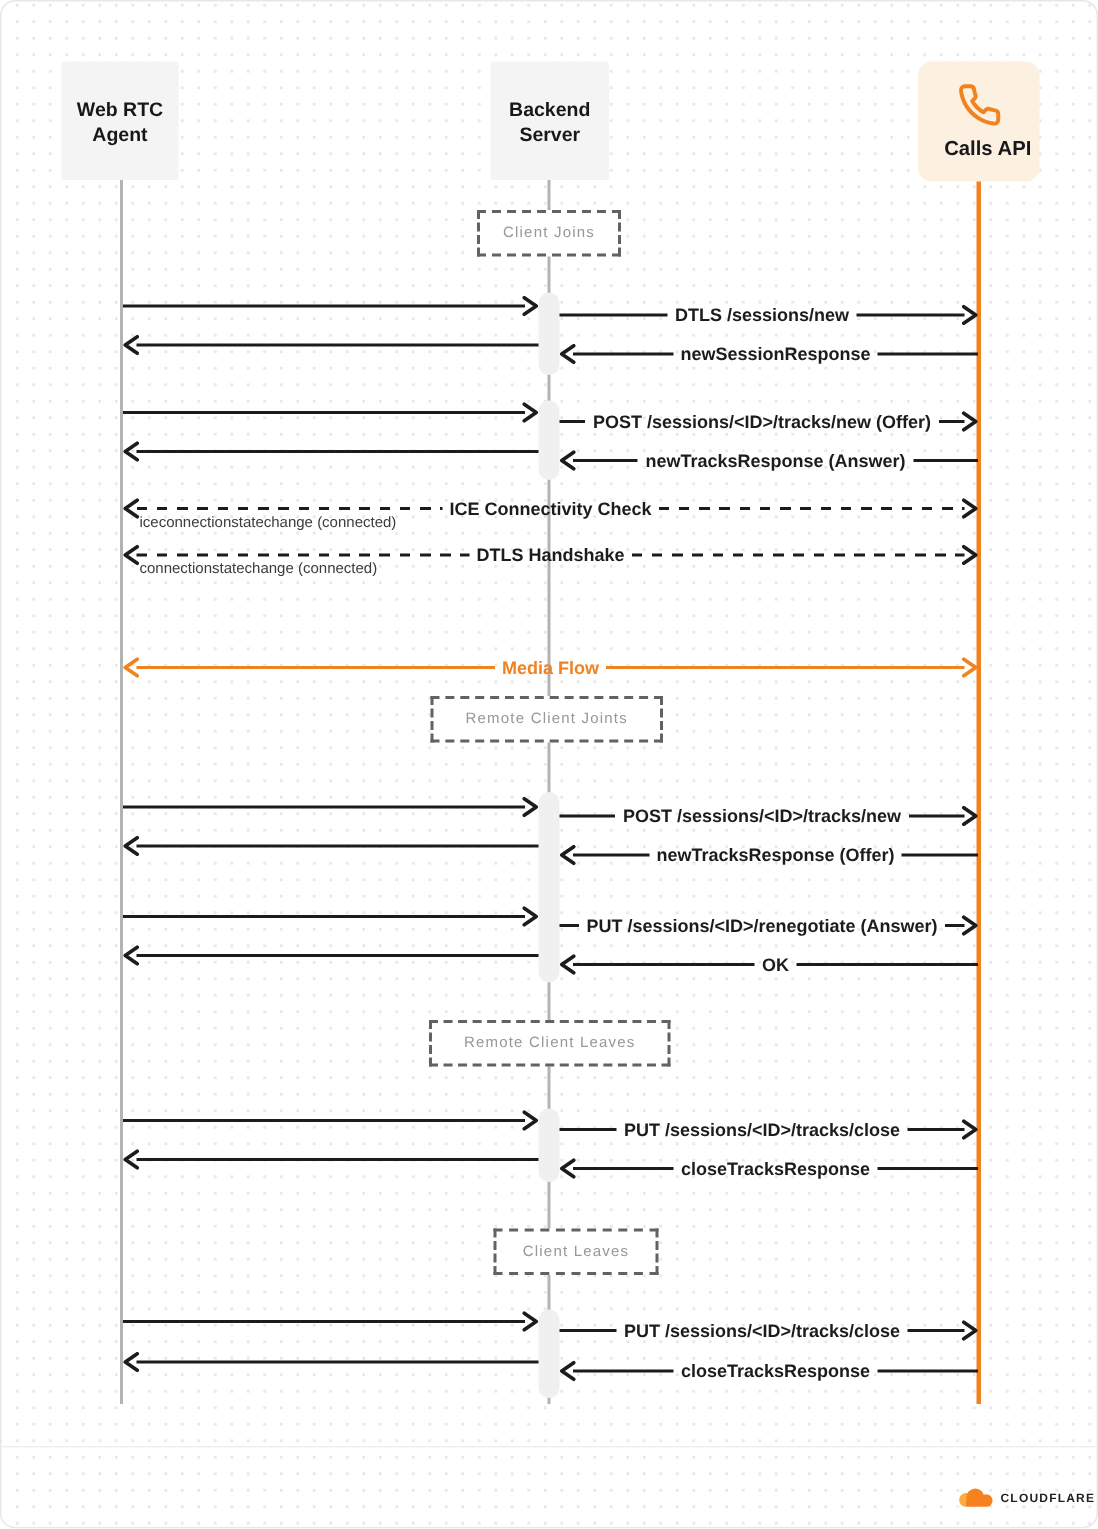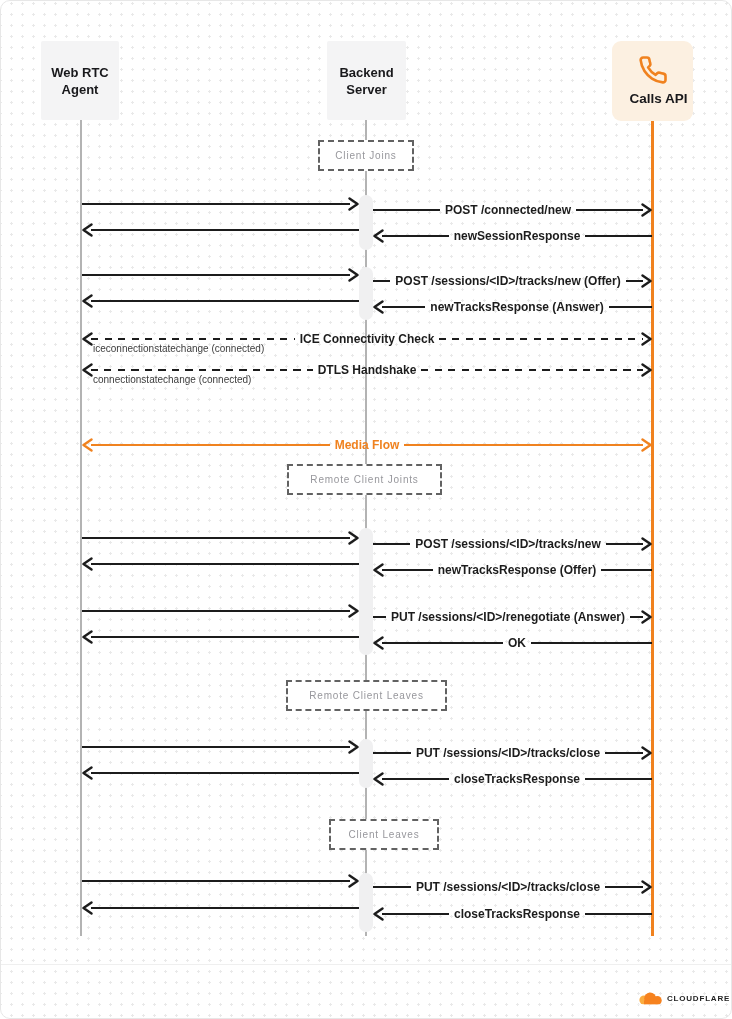--- a/index.html
+++ b/index.html
@@ -93,21 +93,21 @@
   <div class="msg seg-left" style="top:196px">
     <span class="line"></span>
     <span class="head hr">
         <svg width="11" height="14" viewBox="0 0 11 14">
           <path d="M1.5 1.5 L9.5 7 L1.5 12.5" fill="none" stroke="currentColor" stroke-width="2.4" stroke-linecap="round" stroke-linejoin="round"></path>
         </svg>
       </span>
   </div>
   <div class="msg seg-right" style="top:202px">
     <span class="line"></span>
-    <span class="mlabel">POST /connected/new</span>
+    <span class="mlabel">DTLS /sessions/new</span>
     <span class="line"></span>
     <span class="head hr">
         <svg width="11" height="14" viewBox="0 0 11 14">
           <path d="M1.5 1.5 L9.5 7 L1.5 12.5" fill="none" stroke="currentColor" stroke-width="2.4" stroke-linecap="round" stroke-linejoin="round"></path>
         </svg>
       </span>
   </div>
   <div class="msg seg-left" style="top:222px">
     <span class="head hl">
         <svg width="11" height="14" viewBox="0 0 11 14">

